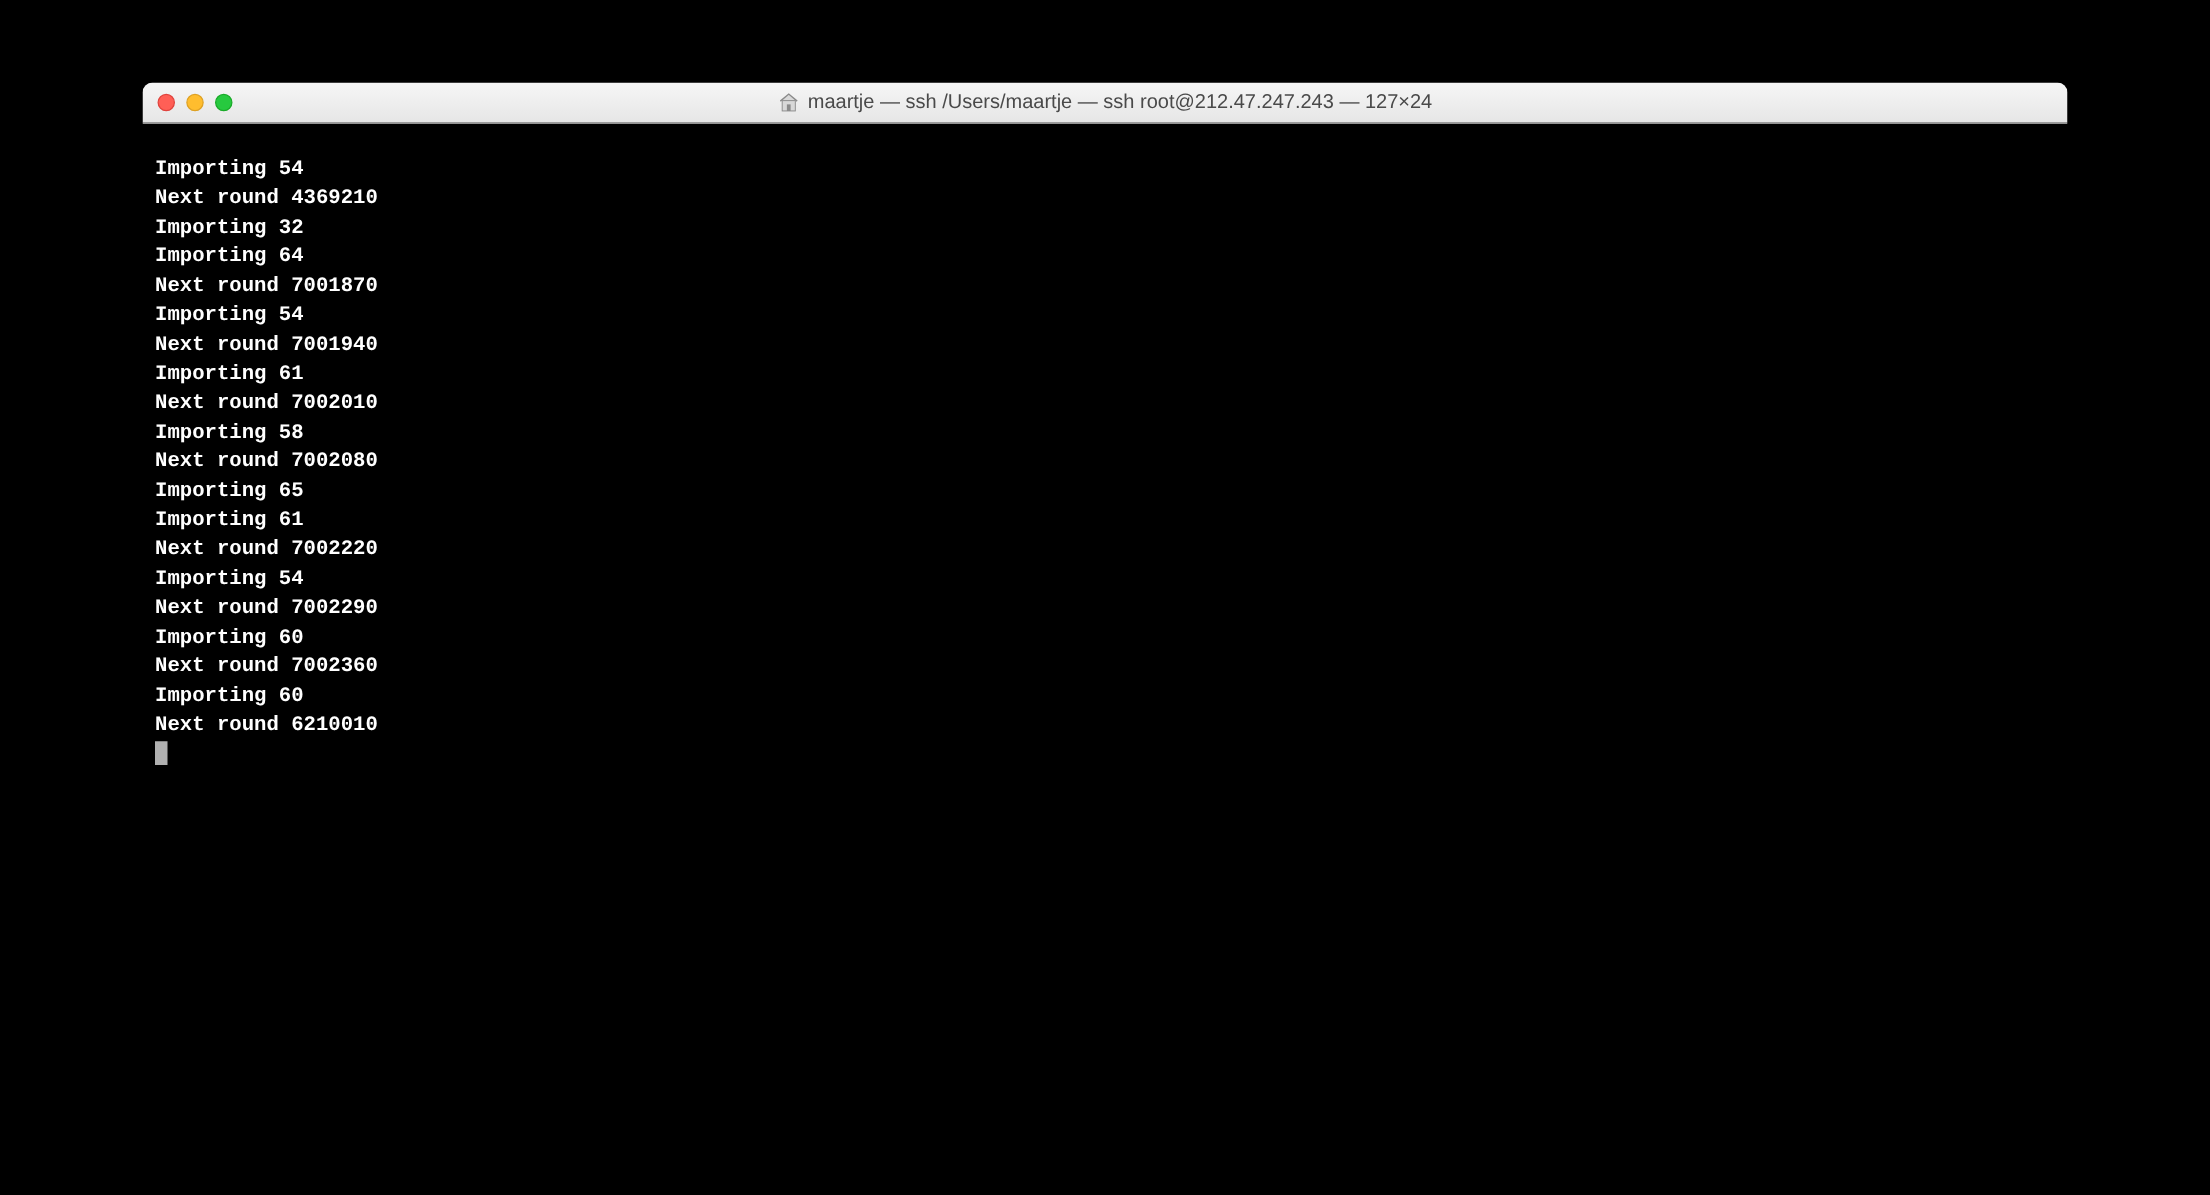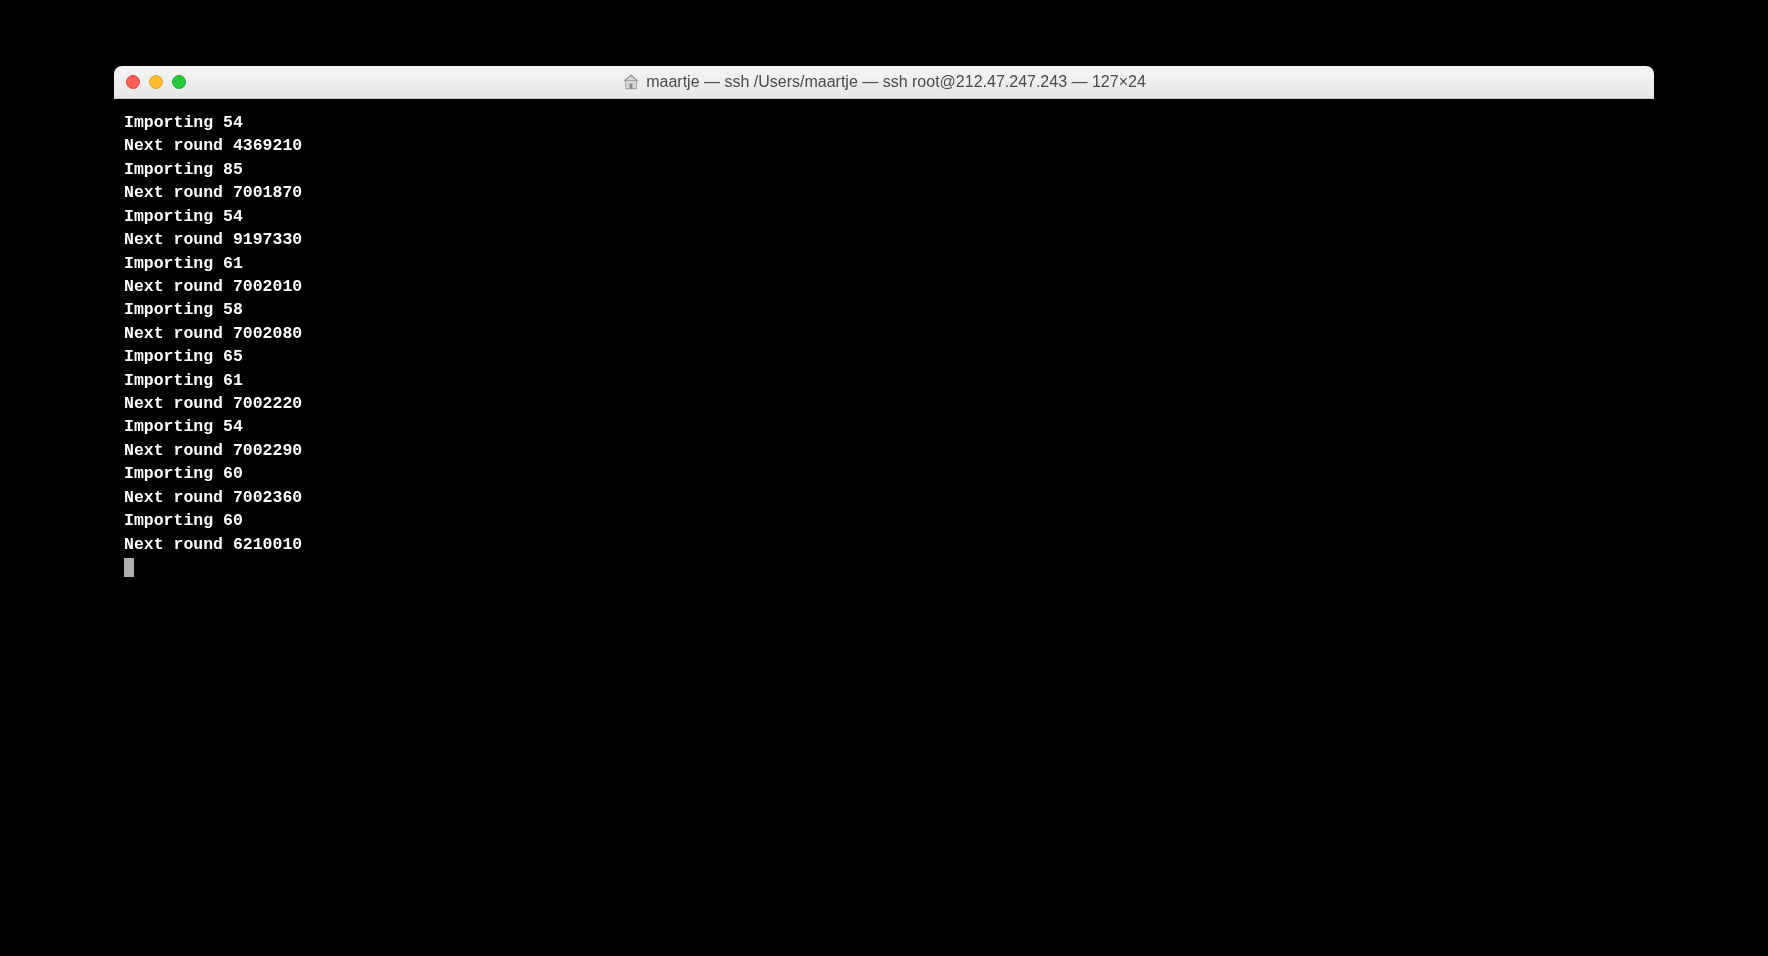--- a/index.html
+++ b/index.html
@@ -72,21 +72,21 @@
       align-items: center;
       justify-content: center;
     }
     .title-text {
       font-size: 16px;
       color: #4a4a4a;
       font-weight: 400;
     }
     .terminal-body {
       background: #000000;
-      padding: 12px 10px;
+      padding: 24px 10px;
       min-height: 700px;
       font-family: "Menlo", "Monaco", "Courier New", monospace;
       font-size: 16.5px;
       line-height: 1.42;
       color: #ffffff;
       font-weight: bold;
     }
     .terminal-line {
       white-space: pre;
     }
@@ -116,24 +116,25 @@
           <rect x="10" y="14" width="4" height="7" fill="#8a8a8a"></rect>
         </svg>
       </span>
       <span class="title-text">maartje — ssh  /Users/maartje — ssh root@212.47.247.243 — 127×24</span>
     </div>
   </div>
   <div class="terminal-body">
     <div id="terminal-lines">
         <div class="terminal-line">Importing 54</div>
         <div class="terminal-line">Next round 4369210</div>
-        <div class="terminal-line">Importing 85</div>
+        <div class="terminal-line">Importing 32</div>
+        <div class="terminal-line">Importing 64</div>
         <div class="terminal-line">Next round 7001870</div>
         <div class="terminal-line">Importing 54</div>
-        <div class="terminal-line">Next round 9197330</div>
+        <div class="terminal-line">Next round 7001940</div>
         <div class="terminal-line">Importing 61</div>
         <div class="terminal-line">Next round 7002010</div>
         <div class="terminal-line">Importing 58</div>
         <div class="terminal-line">Next round 7002080</div>
         <div class="terminal-line">Importing 65</div>
         <div class="terminal-line">Importing 61</div>
         <div class="terminal-line">Next round 7002220</div>
         <div class="terminal-line">Importing 54</div>
         <div class="terminal-line">Next round 7002290</div>
         <div class="terminal-line">Importing 60</div>

